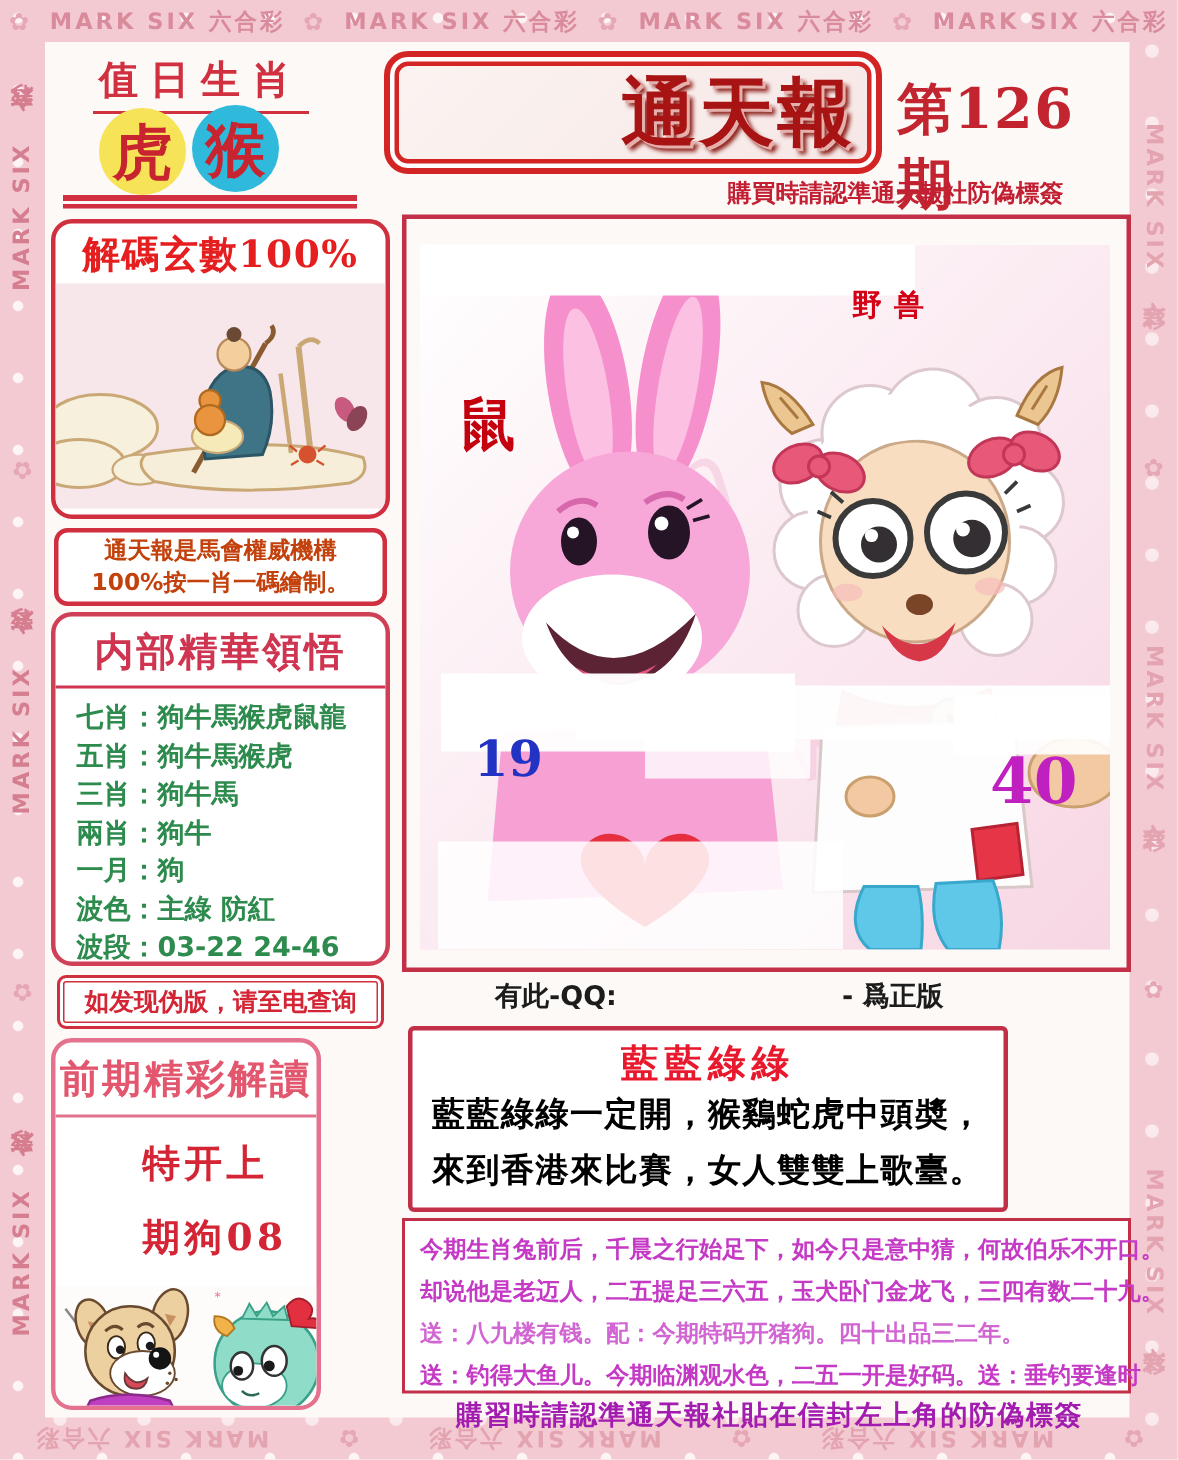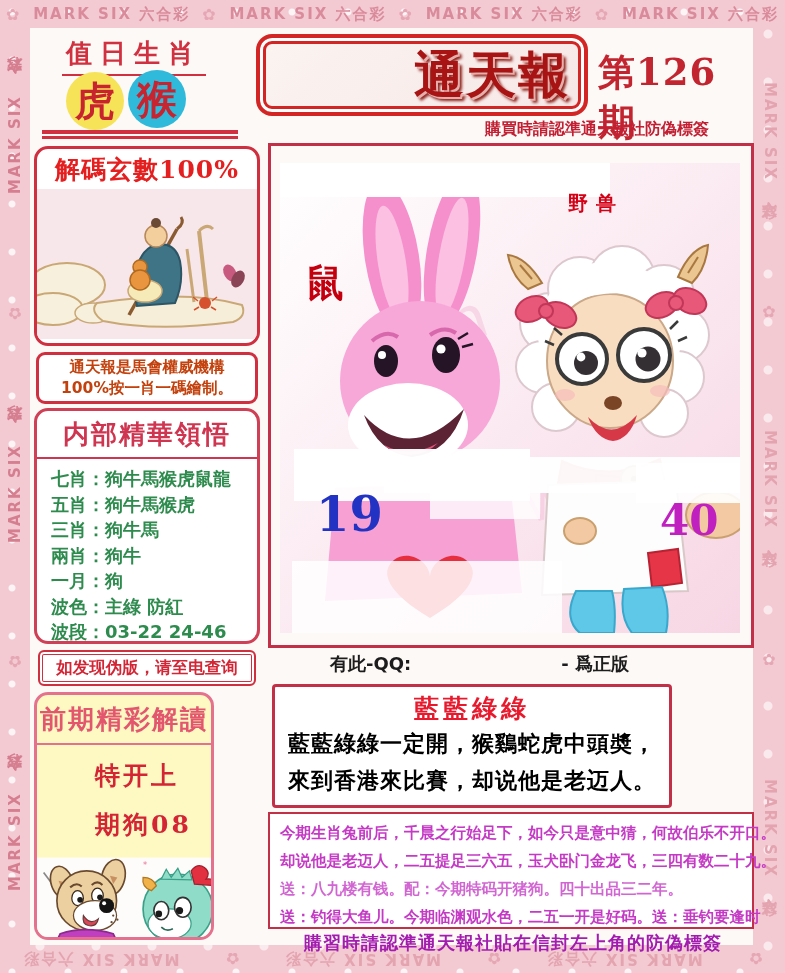--- a/index.html
+++ b/index.html
@@ -59,35 +59,35 @@
                 background:#fff; overflow:hidden;}
   .insight-title{ text-align:center; font-size:26px; font-weight:bold; color:#cf3550; padding:6px 0 5px 0;
                   border-bottom:2px solid #cf3550; font-family:"DejaVu Serif",serif; letter-spacing:2px;}
   .insight-rows{ padding:7px 0 0 14px; }
   .insight-row{ font-size:18px; font-weight:bold; color:#2e8b4e; line-height:25.5px; white-space:nowrap;}
   .warning-box{ left:38px; top:650px; width:218px; height:36px; border:2px solid #cf2f3f; border-radius:6px;
                 box-shadow:inset 0 0 0 2px #fff, inset 0 0 0 3px #cf2f3f;
                 display:flex; align-items:center; justify-content:center; background:#fff;}
   .warning-box span{ font-size:16.5px; font-weight:bold; color:#d42535; }
   .prev-box{ left:34px; top:692px; width:180px; height:248px; border:3px solid #e4728e; border-radius:14px;
-             background:#fef9c3; overflow:hidden;}
+             background:#ffffff; overflow:hidden;}
   .prev-title{ text-align:center; font-size:26px; font-weight:bold; color:#e2566e; padding:7px 0 6px 0;
                border-bottom:2px solid #e4728e; font-family:"DejaVu Serif",serif; letter-spacing:2px;}
   .prev-line{ font-size:25px; font-weight:bold; color:#d42535; font-family:"DejaVu Serif",serif;
               padding-left:58px; letter-spacing:3px;}
   .prev-line1{ margin-top:14px; } .prev-line2{ margin-top:16px; }
   .prev-art{ width:100%; height:104px; display:block; margin-top:6px;}
   
   .main-box{ left:268px; top:143px; width:486px; height:505px; border:3px solid #c23048; background:#fdf9f6;}
   .photo{ left:280px; top:163px; width:460px; height:470px; background:linear-gradient(160deg,#ffffff 20%,#f9dce8 90%); overflow:hidden;}
   .photo svg{ width:100%; height:100%; display:block;}
   .ov{ position:absolute; font-weight:bold; font-family:"DejaVu Serif",serif;}
   .ov-beast{ left:568px; top:190px; font-size:20px; color:#d40015; letter-spacing:8px;}
   .ov-rat{ left:306px; top:258px; font-size:38px; color:#c4000f;}
-  .ov-n1{ left:316px; top:486px; font-size:48px; color:#2232c2;}
+  .ov-n1{ left:316px; top:486px; font-size:33px; color:#2232c2;}
   .ov-n2{ left:660px; top:496px; font-size:42px; color:#c020c0;}
   .qq-line{ left:330px; top:652px; width:410px; display:flex; font-size:18px; font-weight:bold; color:#1c1c1c;}
   .qq-line .sep{ width:150px; }
   .poem-box{ left:272px; top:684px; width:400px; height:124px; border:3px solid #c23048; border-radius:4px;
              background:#fff; text-align:center; overflow:hidden;}
   .poem-title{ font-size:25px; font-weight:bold; color:#e8192d; margin-top:5px; letter-spacing:4px;}
   .poem-line{ font-size:22px; font-weight:bold; color:#000000; line-height:37px; letter-spacing:1px;}
   .tips-box{ left:268px; top:812px; width:486px; height:117px; border:2px solid #c23048; background:#fff;
              padding:5px 8px 0 10px;}
   .tip-line{ font-size:15.5px; font-weight:bold; color:#c53ac5; line-height:28px; white-space:nowrap;}
@@ -342,21 +342,21 @@
 
 <div class="abs qq-line">
   <span>有此-QQ:</span>
   <span class="sep"></span>
   <span>- 爲正版</span>
 </div>
 
 <div class="abs poem-box">
   <div class="poem-title">藍藍綠綠</div>
   <div class="poem-line">藍藍綠綠一定開，猴鷄蛇虎中頭奬，</div>
-  <div class="poem-line">來到香港來比賽，却说他是老迈人。</div>
+  <div class="poem-line">來到香港來比賽，女人雙雙上歌臺。</div>
 </div>
 
 <div class="abs tips-box">
   <div class="tip-line">今期生肖兔前后，千晨之行始足下，如今只是意中猜，何故伯乐不开口。</div>
   <div class="tip-line">却说他是老迈人，二五提足三六五，玉犬卧门金龙飞，三四有数二十九。</div>
   <div class="tip-line tip-faded">送：八九楼有钱。配：今期特码开猪狗。四十出品三二年。</div>
   <div class="tip-line">送：钓得大鱼儿。今期临渊观水色，二五一开是好码。送：垂钓要逢时</div>
 </div>
 
 <div class="abs footer-line">購習時請認準通天報社貼在信封左上角的防偽標簽</div>

